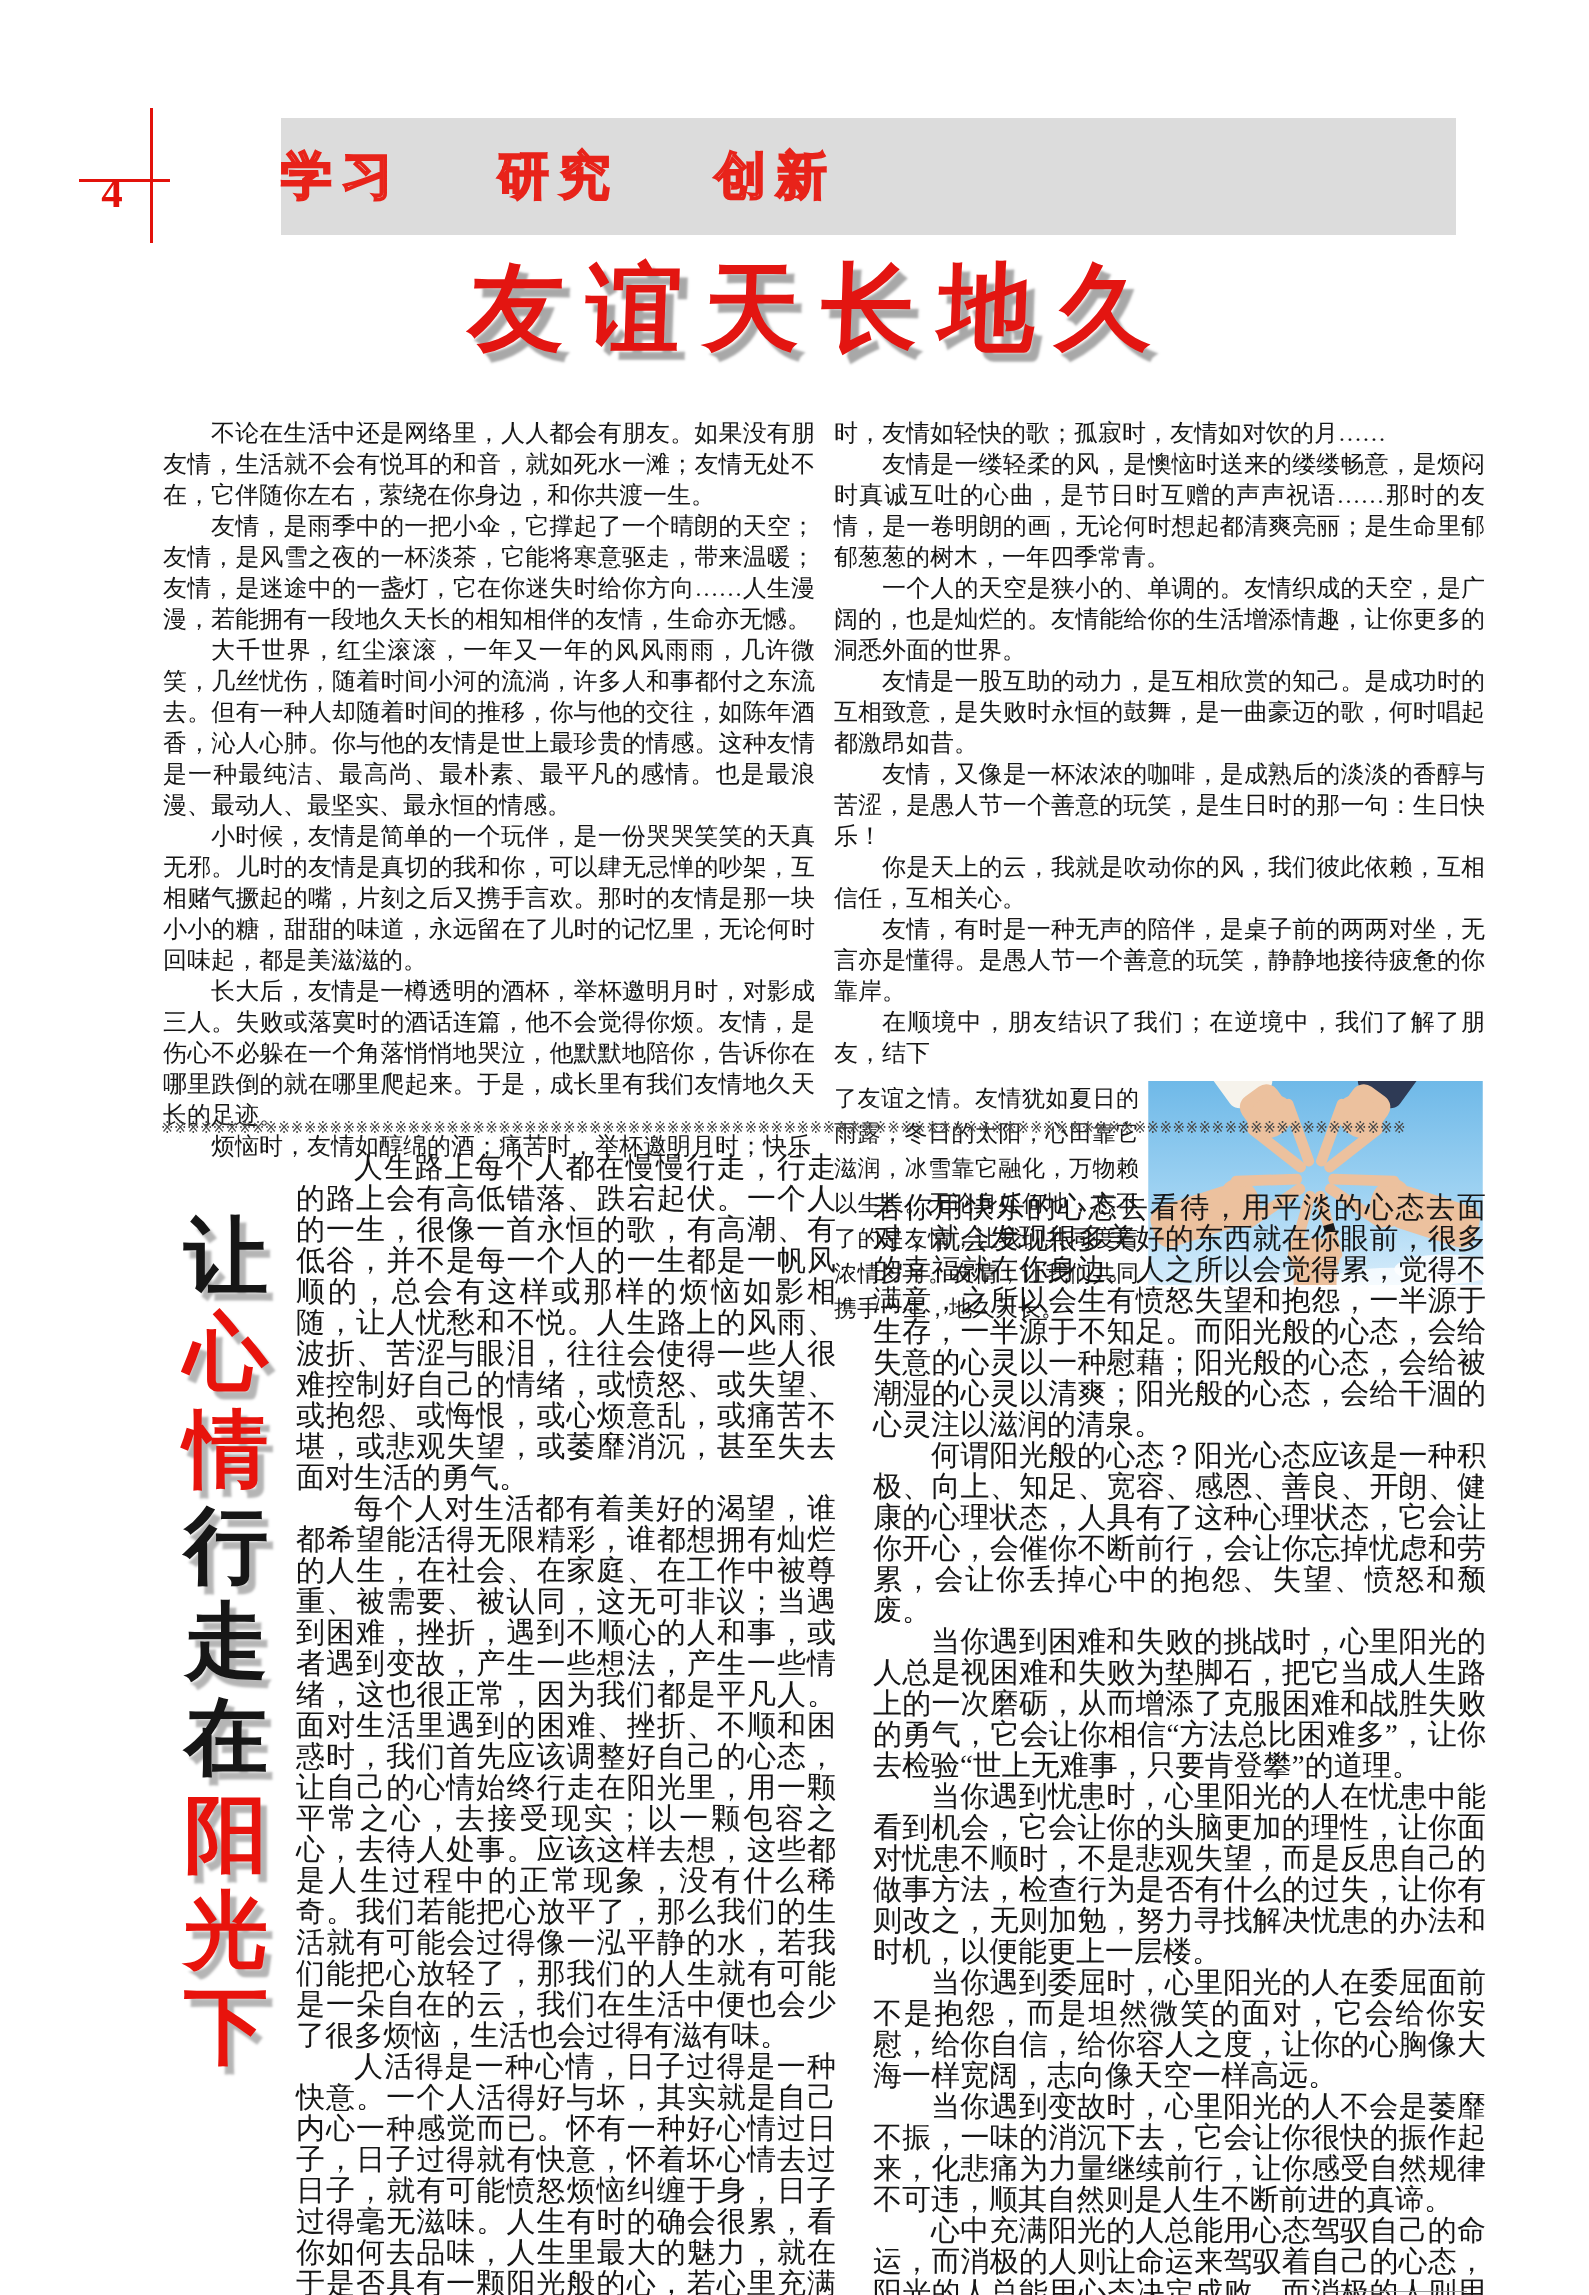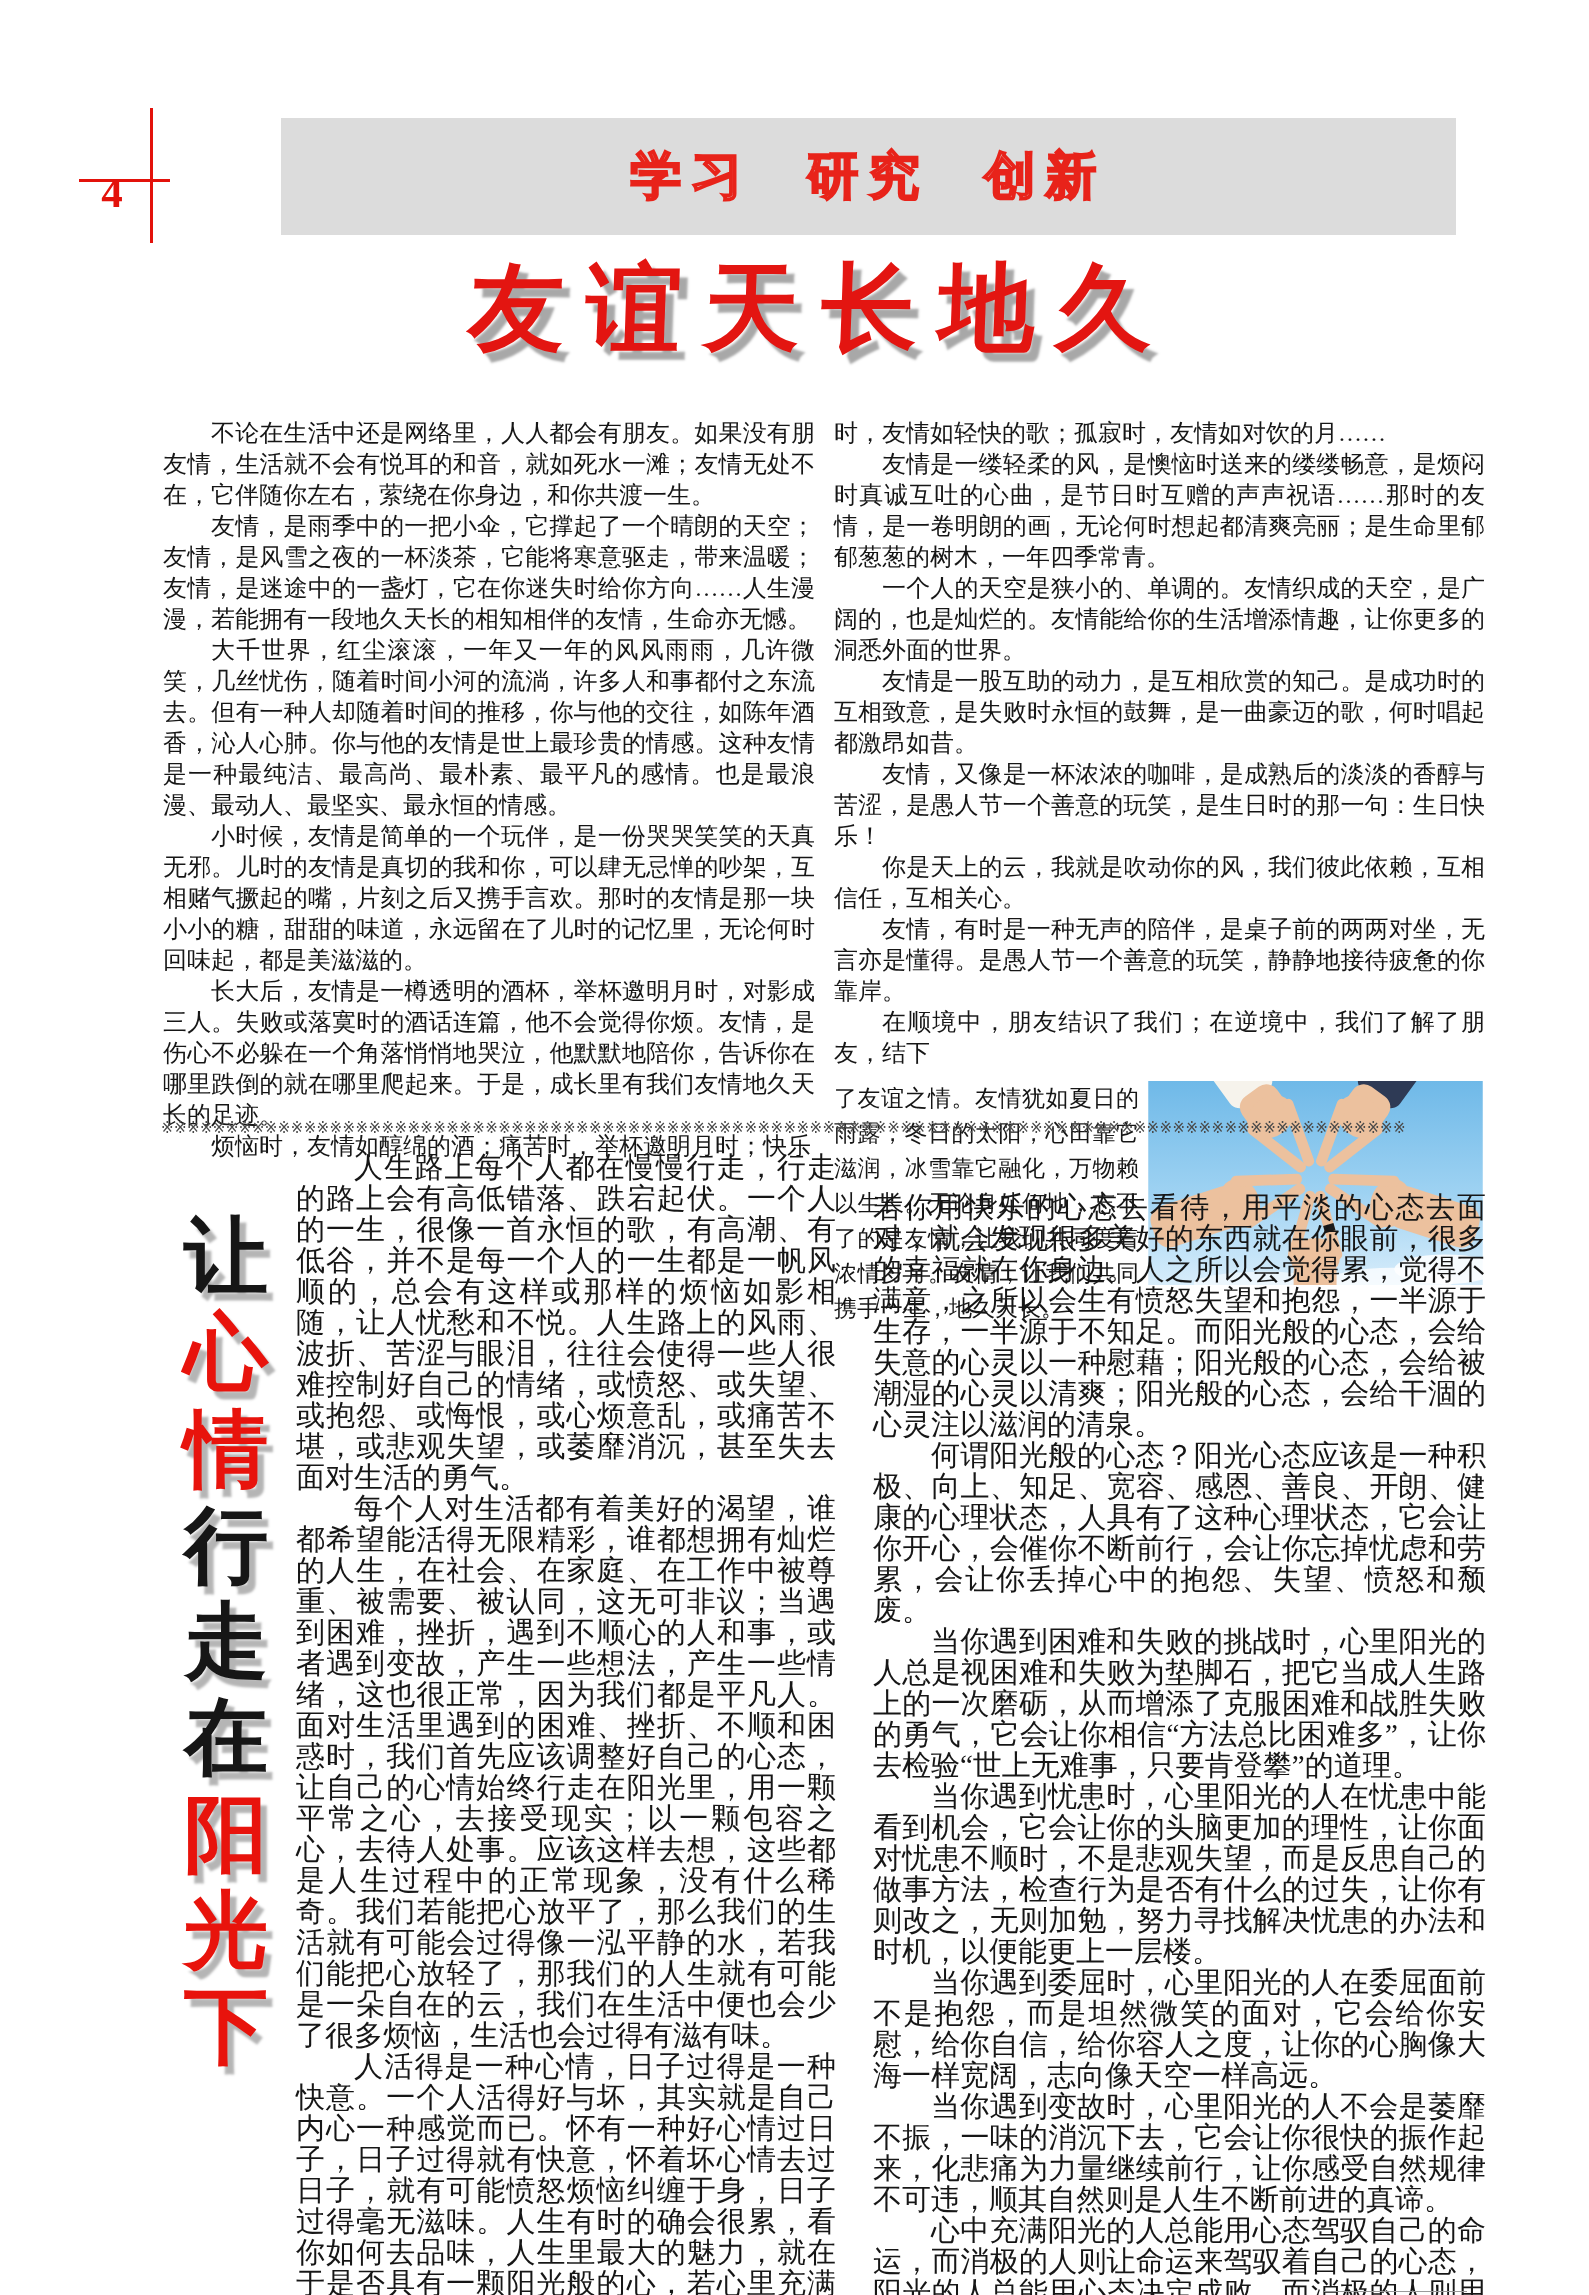--- a/index.html
+++ b/index.html
@@ -7,21 +7,21 @@
         font-family:"Liberation Serif","DejaVu Serif",serif;color:#161616;}
 
   
   .crop-h{position:absolute;left:79px;top:179px;width:91px;height:2.5px;background:#e3120b;}
   .crop-v{position:absolute;left:150px;top:108px;width:2.5px;height:135px;background:#e3120b;}
   .folio{position:absolute;left:83px;top:168px;width:58px;font-size:43px;font-weight:bold;
          color:#e3120b;text-align:center;}
 
   
   .banner{position:absolute;left:281px;top:118px;width:1175px;height:117px;background:#dcdcdc;
-          display:flex;align-items:center;justify-content:center;gap:55px;}
+          display:flex;align-items:center;gap:95px;}
   .banner-word{font-family:"Liberation Sans","DejaVu Sans",sans-serif;font-weight:bold;
                font-size:51px;letter-spacing:10px;color:#dcdcdc;
                -webkit-text-stroke:2.1px #e8231a;text-stroke:2.1px #e8231a;}
 
   
   .a1-title{position:absolute;left:161px;top:245px;width:1320px;height:139px;text-align:center;
             font-size:96px;font-weight:900;letter-spacing:21.5px;color:#e31511;
             text-shadow:8.3px 9px 2.5px #a8a8a8;transform:skewX(-2deg);}
   .col{position:absolute;top:418px;}
   .a1c1{left:163px;width:652px;}

